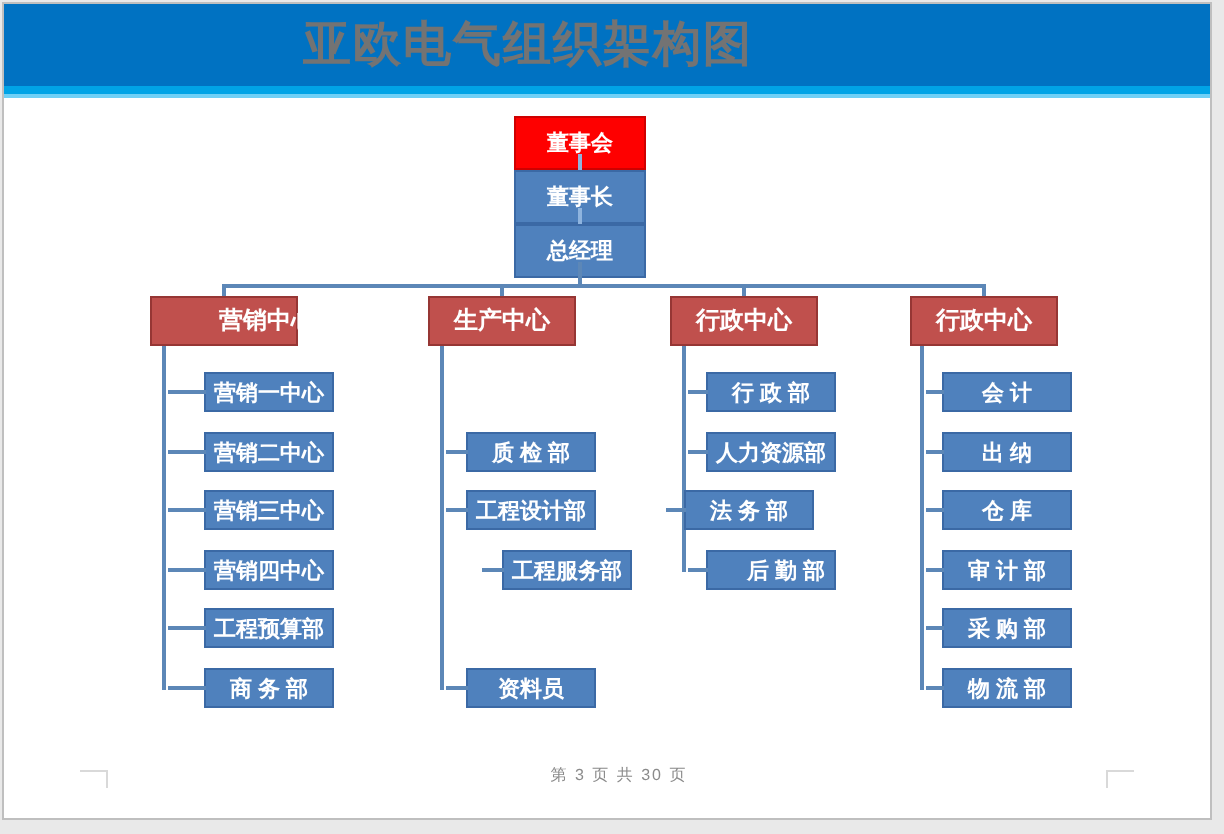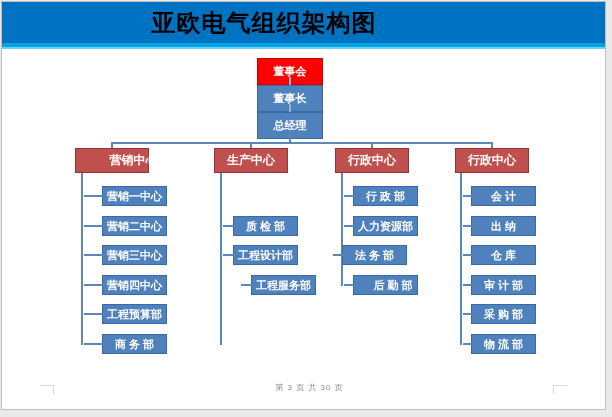--- a/index.html
+++ b/index.html
@@ -14,21 +14,21 @@
     background:#ffffff;border:1px solid #bfbfbf;
   }
   .banner{
     left:2px;top:2px;width:603px;height:41px;
     background:var(--banner-blue,#0072C2);
   }
   .banner-strip1{left:2px;top:43px;width:603px;height:4px;background:var(--banner-strip,#00A3E6);}
   .banner-strip2{left:2px;top:47px;width:603px;height:2px;background:#6fd0f6;}
   .title{
     left:100px;top:2px;width:328px;height:41px;line-height:41px;
-    text-align:center;color:#000000;font-size:24px;font-weight:bold;
+    text-align:center;color:#737373;font-size:24px;font-weight:bold;
     letter-spacing:1px;white-space:nowrap;
   }
   .node{
     display:flex;align-items:center;justify-content:center;
     box-sizing:border-box;color:#ffffff;font-weight:bold;
     text-align:center;white-space:nowrap;
   }
   .blue{background:var(--box-blue,#4F81BD);border:1px solid #3b69a5;}
   .red-top{background:var(--root-red,#FE0000);border:1px solid #cf0000;}
   .brick{background:var(--branch-red,#C0504D);border:1px solid #963634;}
@@ -86,20 +86,21 @@
   <div class="abs node blue child" style="left:102px;top:275px;">营销四中心</div>
   <div class="abs node blue child" style="left:102px;top:304px;">工程预算部</div>
   <div class="abs node blue child" style="left:102px;top:334px;">商 务 部</div>
 </div>
 
 <div class="branch" style="--tick:11px;">
   <div class="abs vline spine" style="left:220px;height:172px;"></div>
   <div class="abs node blue child" style="left:233px;top:216px;">质 检 部</div>
   <div class="abs node blue child" style="left:233px;top:245px;">工程设计部</div>
   <div class="abs node blue child" style="left:251px;top:275px;">工程服务部</div>
+  <div class="abs node blue child" style="left:233px;top:334px;">资料员</div>
 </div>
 
 <div class="branch" style="--tick:10px;">
   <div class="abs vline spine" style="left:341px;height:113px;"></div>
   <div class="abs node blue child" style="left:353px;top:186px;">行 政 部</div>
   <div class="abs node blue child" style="left:353px;top:216px;">人力资源部</div>
   <div class="abs node blue child" style="left:342px;top:245px;">法 务 部</div>
   <div class="abs node blue child" style="left:353px;top:275px;padding-left:15px;">后 勤 部</div>
 </div>
 

